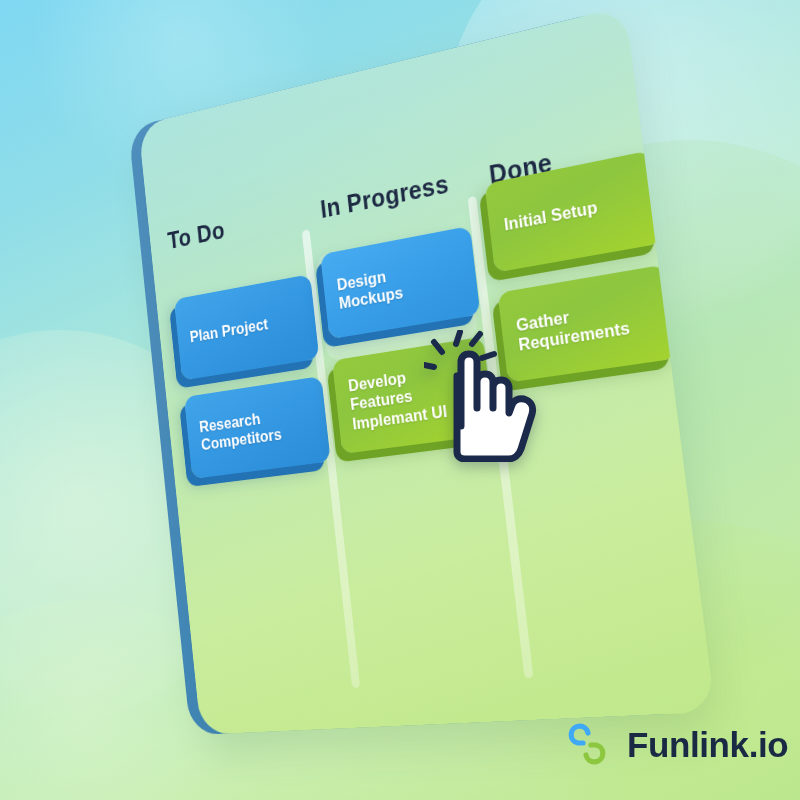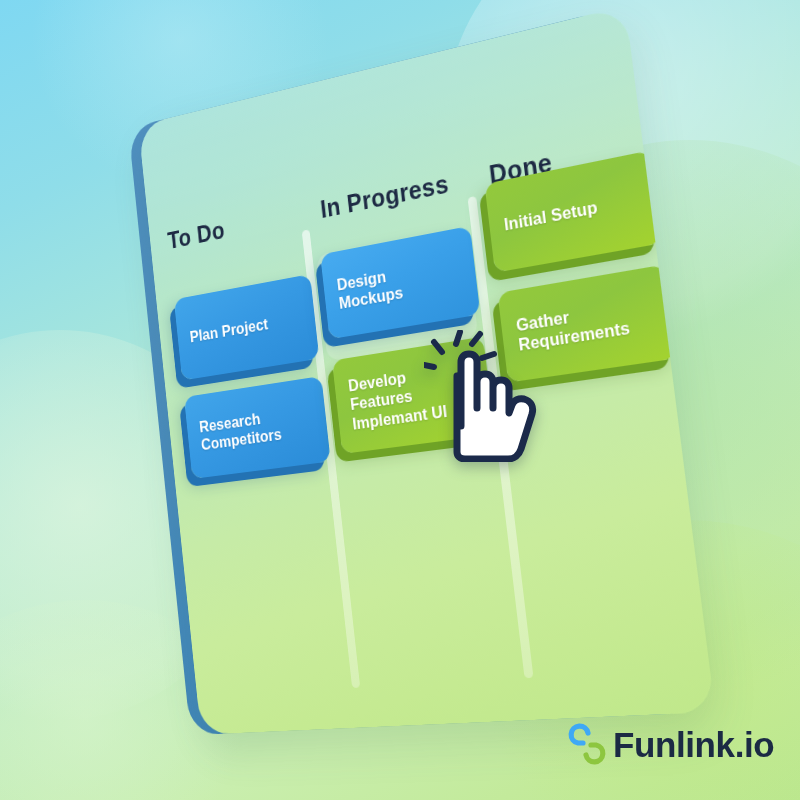--- a/index.html
+++ b/index.html
@@ -204,21 +204,21 @@
     filter: drop-shadow(0 5px 7px rgba(20,40,70,0.30));
   }
 
   
   .logo {
     position: absolute;
     left: 566px;
     top: 723px;
     display: flex;
     align-items: center;
-    gap: 5px;
+    gap: 19px;
   }
   .logo-mark { width: 42px; height: 42px; flex: 0 0 auto; }
   .logo-text {
     font-size: 35px;
     font-weight: bold;
     color: #1b2a44;
     letter-spacing: -0.4px;
     line-height: 1;
   }
 </style>

